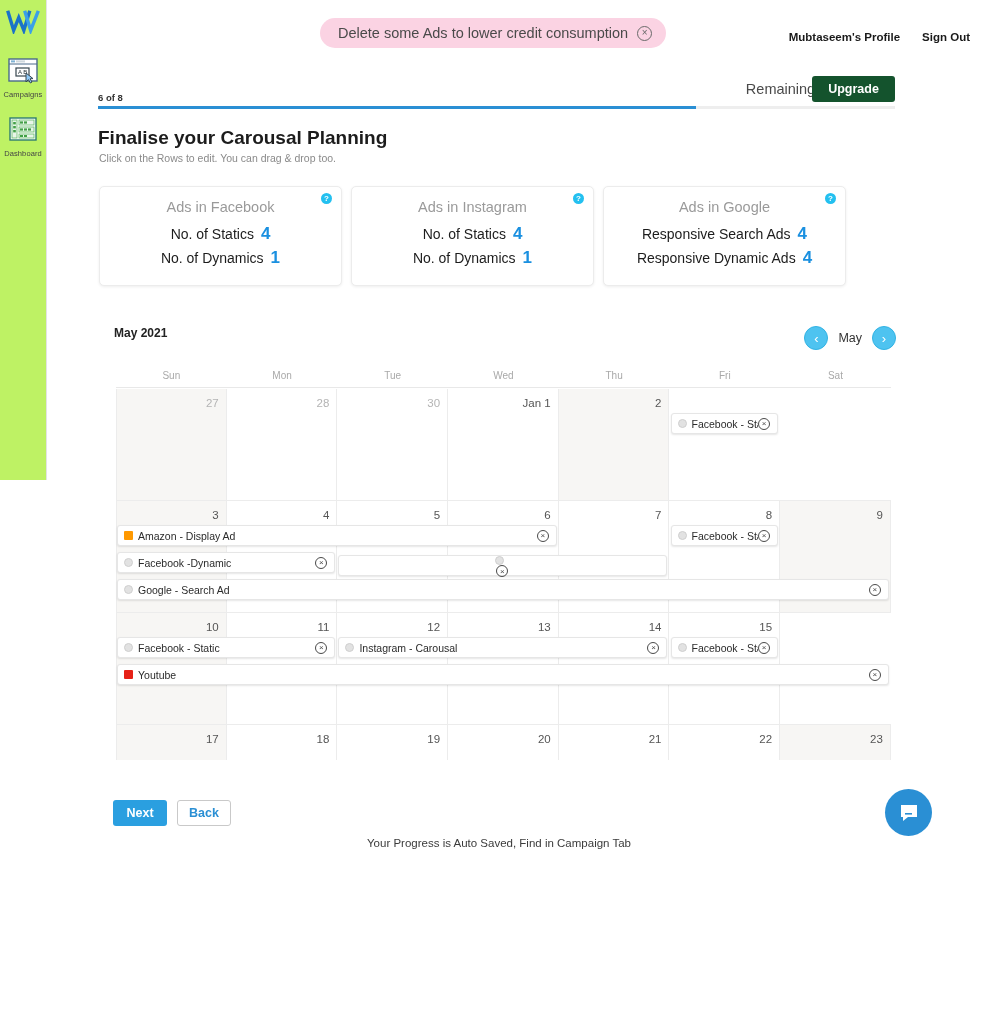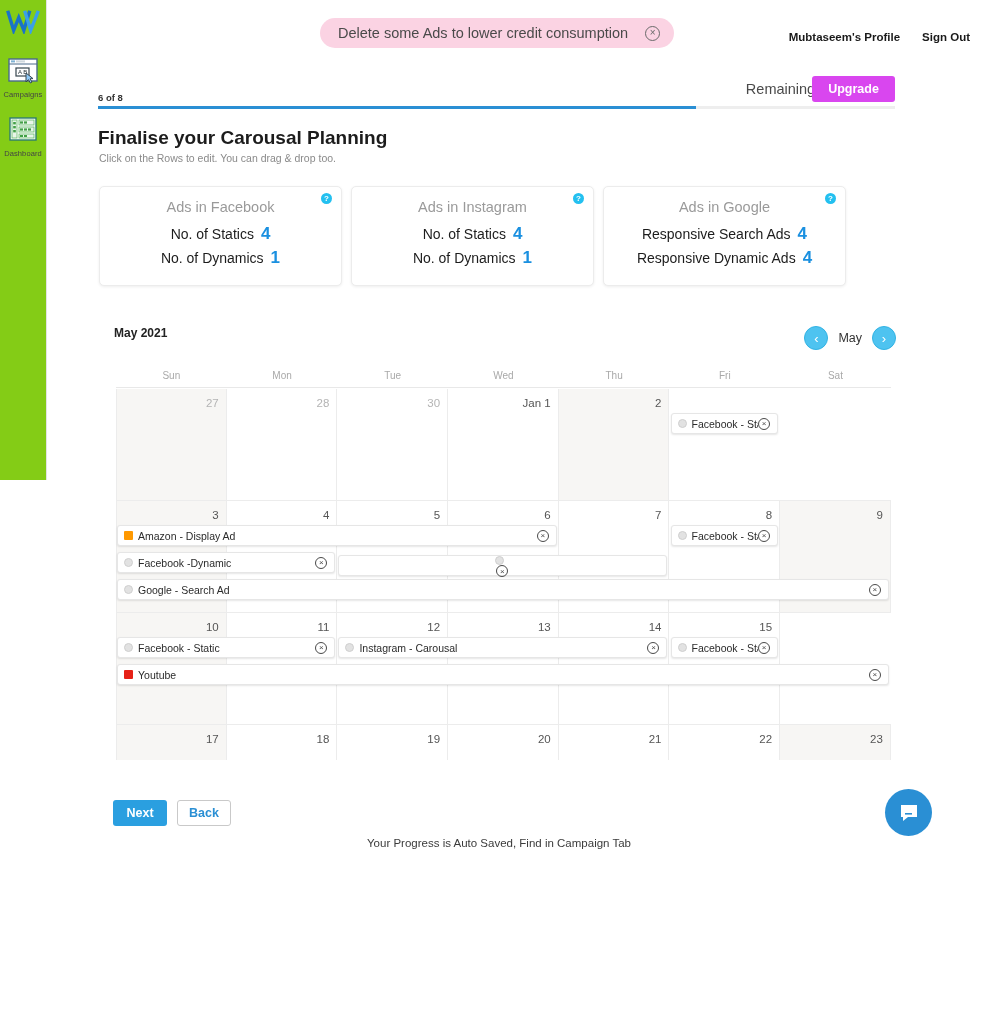--- a/index.html
+++ b/index.html
@@ -10,39 +10,39 @@
     font-family: "Liberation Sans", sans-serif;
     color: #3c3c3c;
     overflow: hidden;
   }
   .page { position: relative; width: 998px; height: 1024px; }
 
   
   .sidebar {
     position: absolute; left: 0; top: 0;
     width: 47px; height: 480px;
-    background: #84cc16;
+    background: #bef264;
     border-right: 1px solid #e3e3e3;
     text-align: center;
   }
   .logo-wrap { padding-top: 8px; height: 40px; }
   .logo-mark { width: 34px; height: 26px; display: inline-block; }
   .side-item { margin-top: 17px; cursor: pointer; }
   .side-icon { width: 32px; height: 28px; display: inline-block; }
   .side-label {
     display: block; font-size: 7.5px; color: #444; margin-top: 1px;
     letter-spacing: .1px;
   }
 
   
   .alert-pill {
     position: absolute; left: 320px; top: 18px;
     height: 30px; padding: 0 14px 0 18px;
     background: #fbd3e3; border-radius: 16px;
-    display: flex; align-items: center; gap: 17px;
+    display: flex; align-items: center; gap: 9px;
     font-size: 14.5px; color: #4a4a4a;
   }
   .alert-x {
     width: 15px; height: 15px; border: 1.2px solid #6a6a6a; border-radius: 50%;
     display: inline-flex; align-items: center; justify-content: center;
     font-size: 10px; line-height: 1; color: #6a6a6a; cursor: pointer;
     flex: none;
   }
   .top-links {
     position: absolute; right: 28px; top: 31px;
@@ -51,21 +51,21 @@
   .top-links span { cursor: pointer; }
 
   
   .credit-row {
     position: absolute; right: 103px; top: 80px;
     font-size: 14.5px; color: #4a4a4a; white-space: nowrap;
   }
   .credit-row b { color: #111; font-size: 15px; }
   .upgrade-btn {
     position: absolute; left: 812px; top: 76px;
-    width: 83px; height: 26px; background: #d946ef;
+    width: 83px; height: 26px; background: #14532d;
     color: #fff; border: none; border-radius: 3px;
     font-size: 12.5px; font-weight: bold; cursor: pointer;
     font-family: "Liberation Sans", sans-serif;
   }
   .step-count {
     position: absolute; left: 98px; top: 92px;
     font-size: 9.5px; font-weight: bold; color: #333;
   }
   .prog-track {
     position: absolute; left: 98px; top: 106px;

